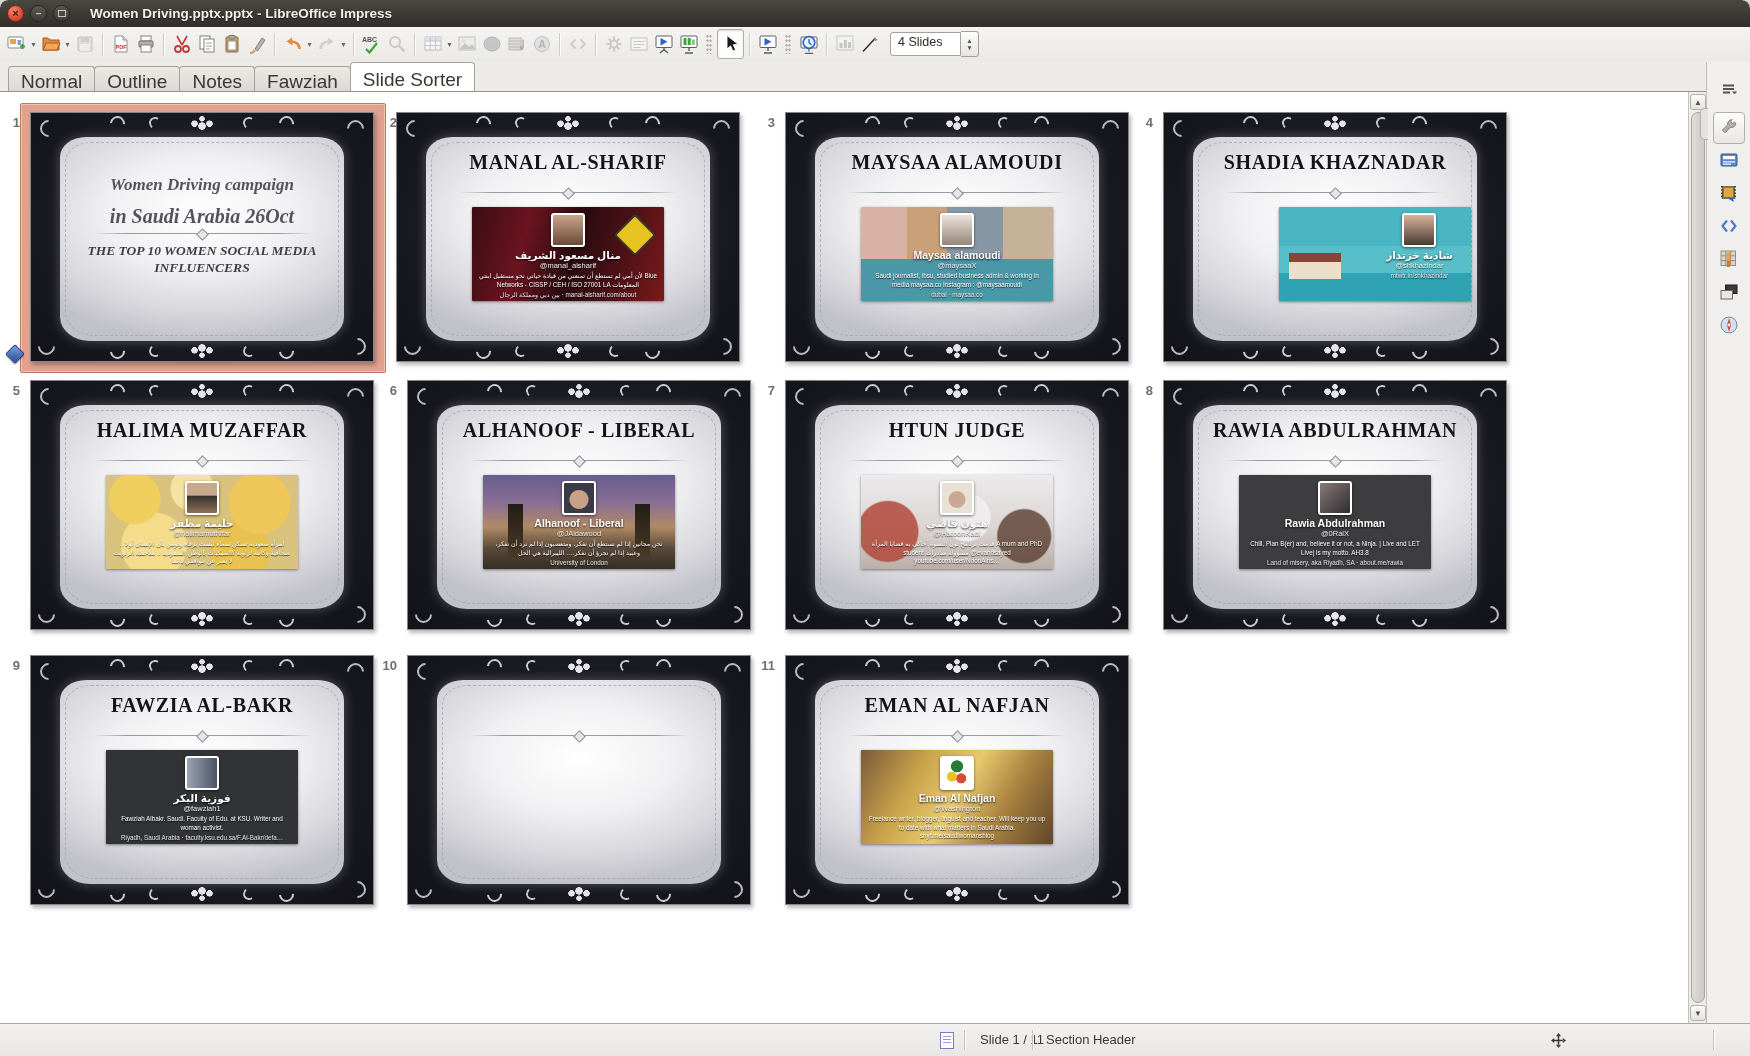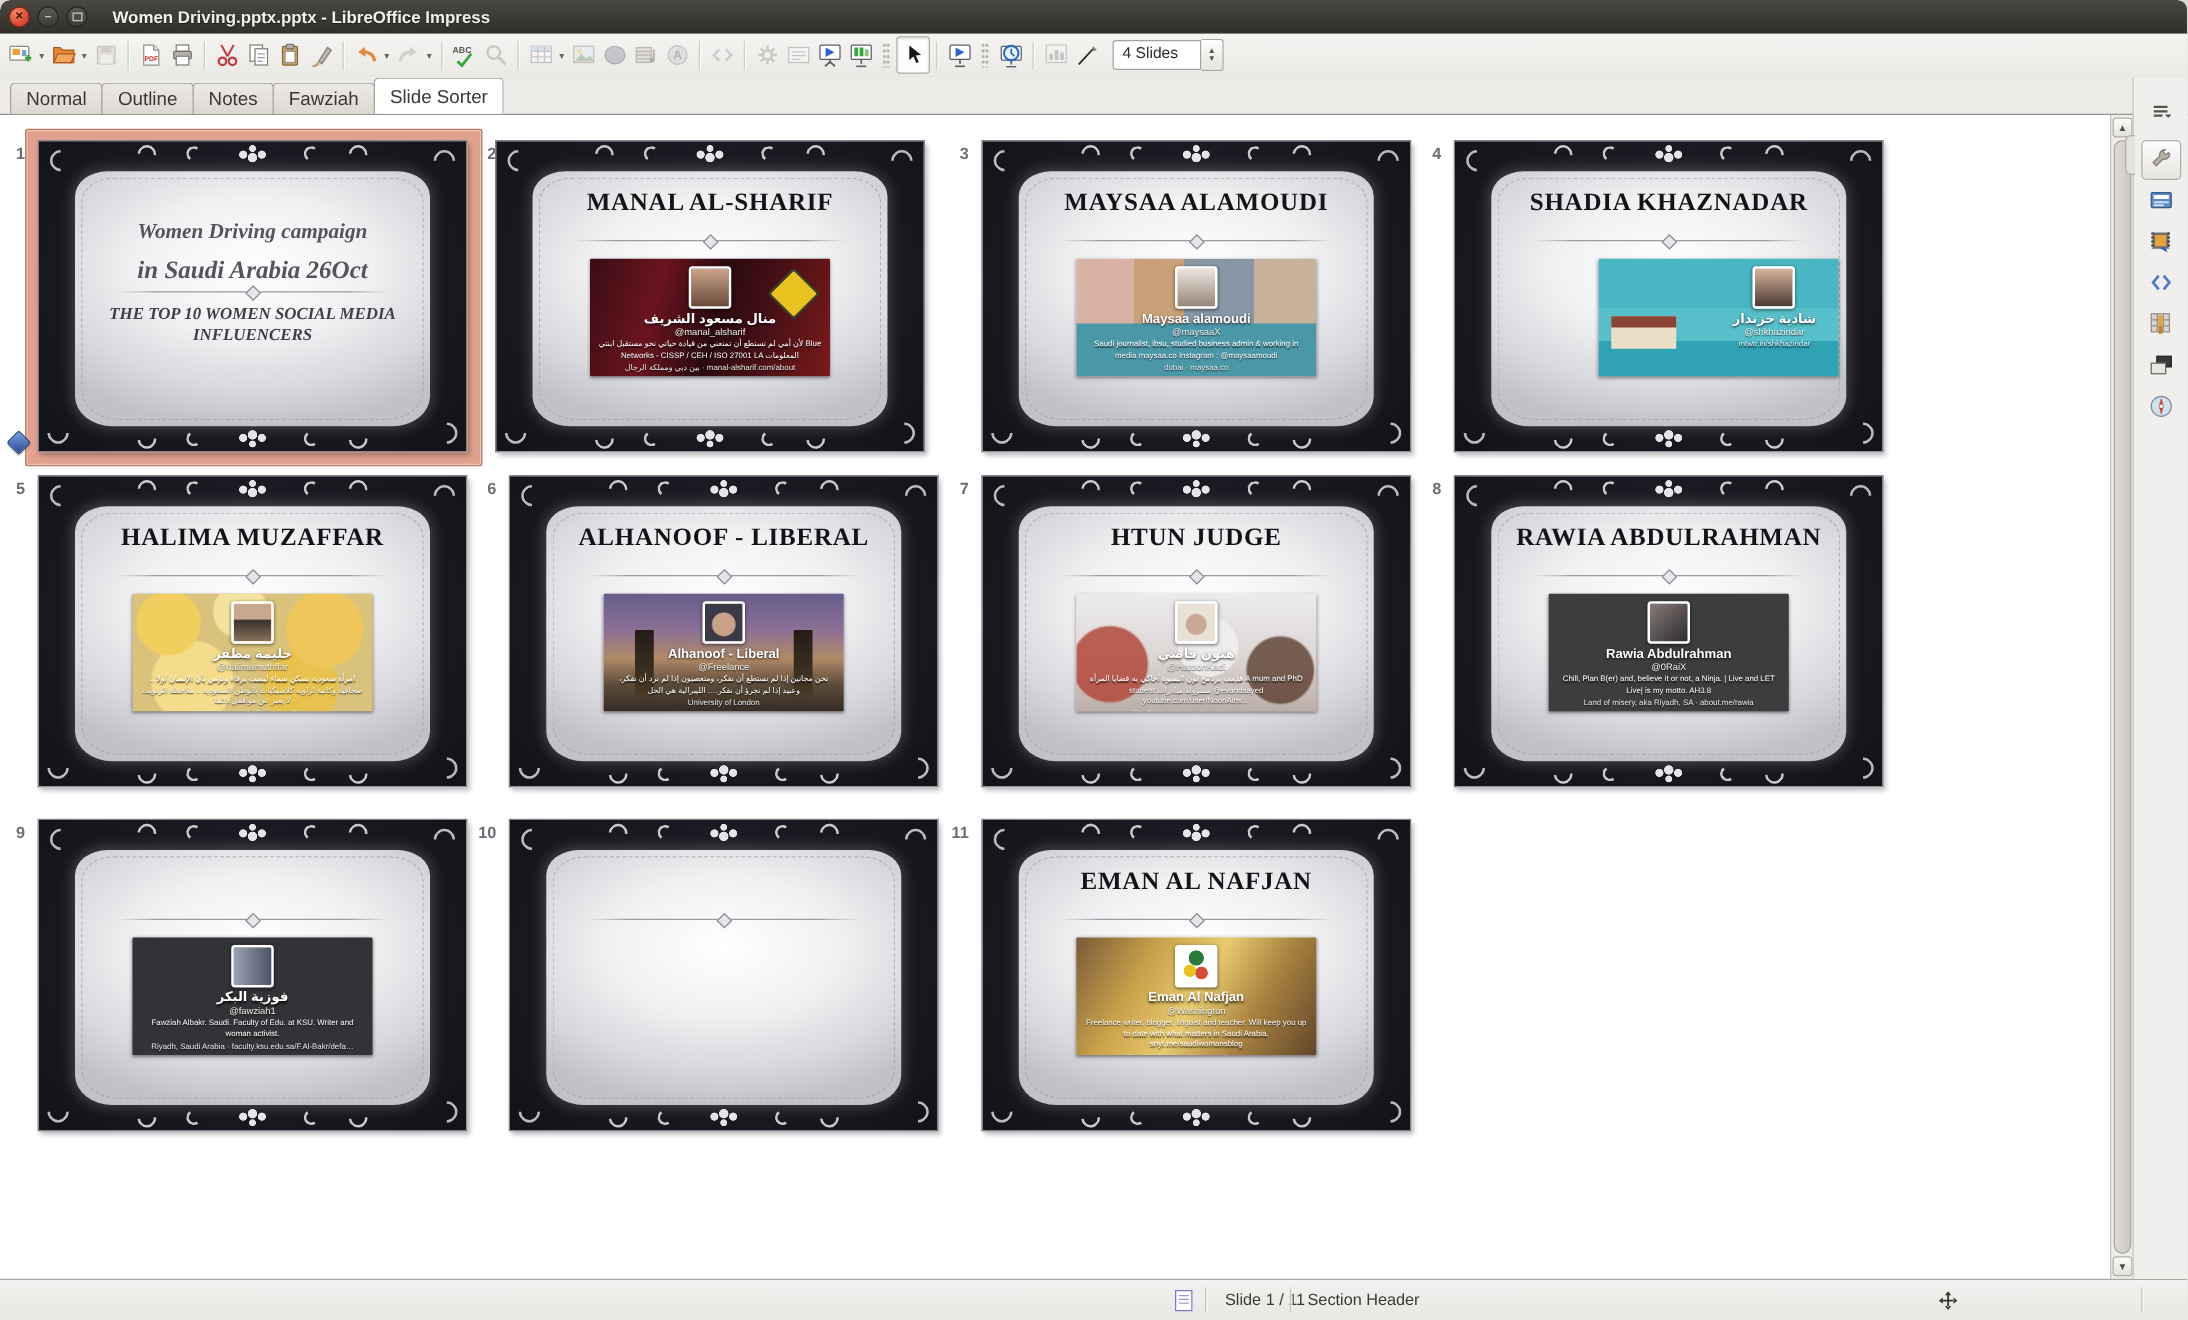--- a/index.html
+++ b/index.html
@@ -33,21 +33,21 @@
     background:radial-gradient(circle,#b2afa8 1px,transparent 1.4px) 0 0/3px 4.5px;}
   .spin{display:flex;align-items:center;margin-left:8px;flex:0 0 auto;}
   .sval{width:62px;height:18px;background:#fff;border:1px solid #a5a29b;border-radius:3px 0 0 3px;
     font-size:12.5px;color:#2b2b28;padding:2px 0 2px 7px;}
   .sbtns{width:17px;height:24px;border:1px solid #a5a29b;border-left:0;border-radius:0 3px 3px 0;
     background:linear-gradient(#fdfdfd,#e6e4e0);display:flex;flex-direction:column;align-items:center;
     justify-content:center;font-size:6.5px;color:#55534e;line-height:1.15;}
   
   .tabs{position:absolute;left:0;top:61px;right:0;height:31px;background:#edebe8;
     border-bottom:1px solid #96938c;display:flex;align-items:flex-end;padding-left:8px;box-sizing:border-box;}
-  .tab{height:25px;box-sizing:border-box;padding:4px 12px 0;font-size:15px;color:#3a3833;
+  .tab{height:25px;box-sizing:border-box;padding:4px 12px 0;font-size:19px;color:#3a3833;
     background:linear-gradient(#eceae6,#dcd8d2);border:1px solid #a6a29a;border-bottom:none;
     border-radius:4px 4px 0 0;margin-right:-1px;}
   .tab.active{background:#fff;height:29px;padding-top:6px;position:relative;z-index:3;}
   
   .content{position:absolute;left:0;top:92px;right:0;bottom:33px;background:#fff;}
   .canvas{position:absolute;left:0;top:0;right:62px;bottom:0;overflow:hidden;}
   .snum{position:absolute;width:18px;text-align:right;font-size:13px;font-weight:bold;color:#6e6e76;}
   .sel{position:absolute;background:#e0a28e;border:1px solid #b87a63;border-radius:2px;
     box-shadow:inset 0 0 0 1px #eec4b2;}
   .trdia{position:absolute;width:12px;height:12px;transform:rotate(45deg);border-radius:2px;
@@ -598,21 +598,21 @@
           <i class="ccurl bl"></i>
           <i class="ccurl br"></i>
           <div class="sc">
             <div class="ct">ALHANOOF - LIBERAL</div>
             <div class="divider dv2">
               <i></i>
             </div>
             <div class="card c6">
               <div class="av a6"></div>
               <div class="cname">Alhanoof - Liberal</div>
-              <div class="chandle">@Freelance</div>
+              <div class="chandle">@JAldawood</div>
               <div class="cbio">نحن مجانين إذا لم نستطع أن نفكر، ومتعصبون إذا لم نرد أن نفكر، وعبيد إذا لم نجرؤ أن نفكر…. الليبرالية هي الحل</div>
               <div class="cloc">University of London</div>
             </div>
           </div>
         </div>
         <span class="snum" style="left: 757px; top: 291px;">7</span>
         <div class="slide" style="left: 785px; top: 288px;">
           <div class="panel"></div>
           <div class="flor top">
             <i class="curl"></i>
@@ -696,20 +696,21 @@
             <i class="curl s"></i>
             <b class="crown"></b>
             <i class="curl s"></i>
             <i class="curl"></i>
           </div>
           <i class="ccurl tl"></i>
           <i class="ccurl tr"></i>
           <i class="ccurl bl"></i>
           <i class="ccurl br"></i>
           <div class="sc">
+            <div class="ct">FAWZIA AL-BAKR</div>
             <div class="divider dv2">
               <i></i>
             </div>
             <div class="card c9">
               <div class="av a9"></div>
               <div class="cname">فوزية البكر</div>
               <div class="chandle">@fawziah1</div>
               <div class="cbio">Fawziah Albakr. Saudi. Faculty of Edu. at KSU. Writer and woman activist.</div>
               <div class="cloc">Riyadh, Saudi Arabia · faculty.ksu.edu.sa/F.Al-Bakr/defa…</div>
             </div>

